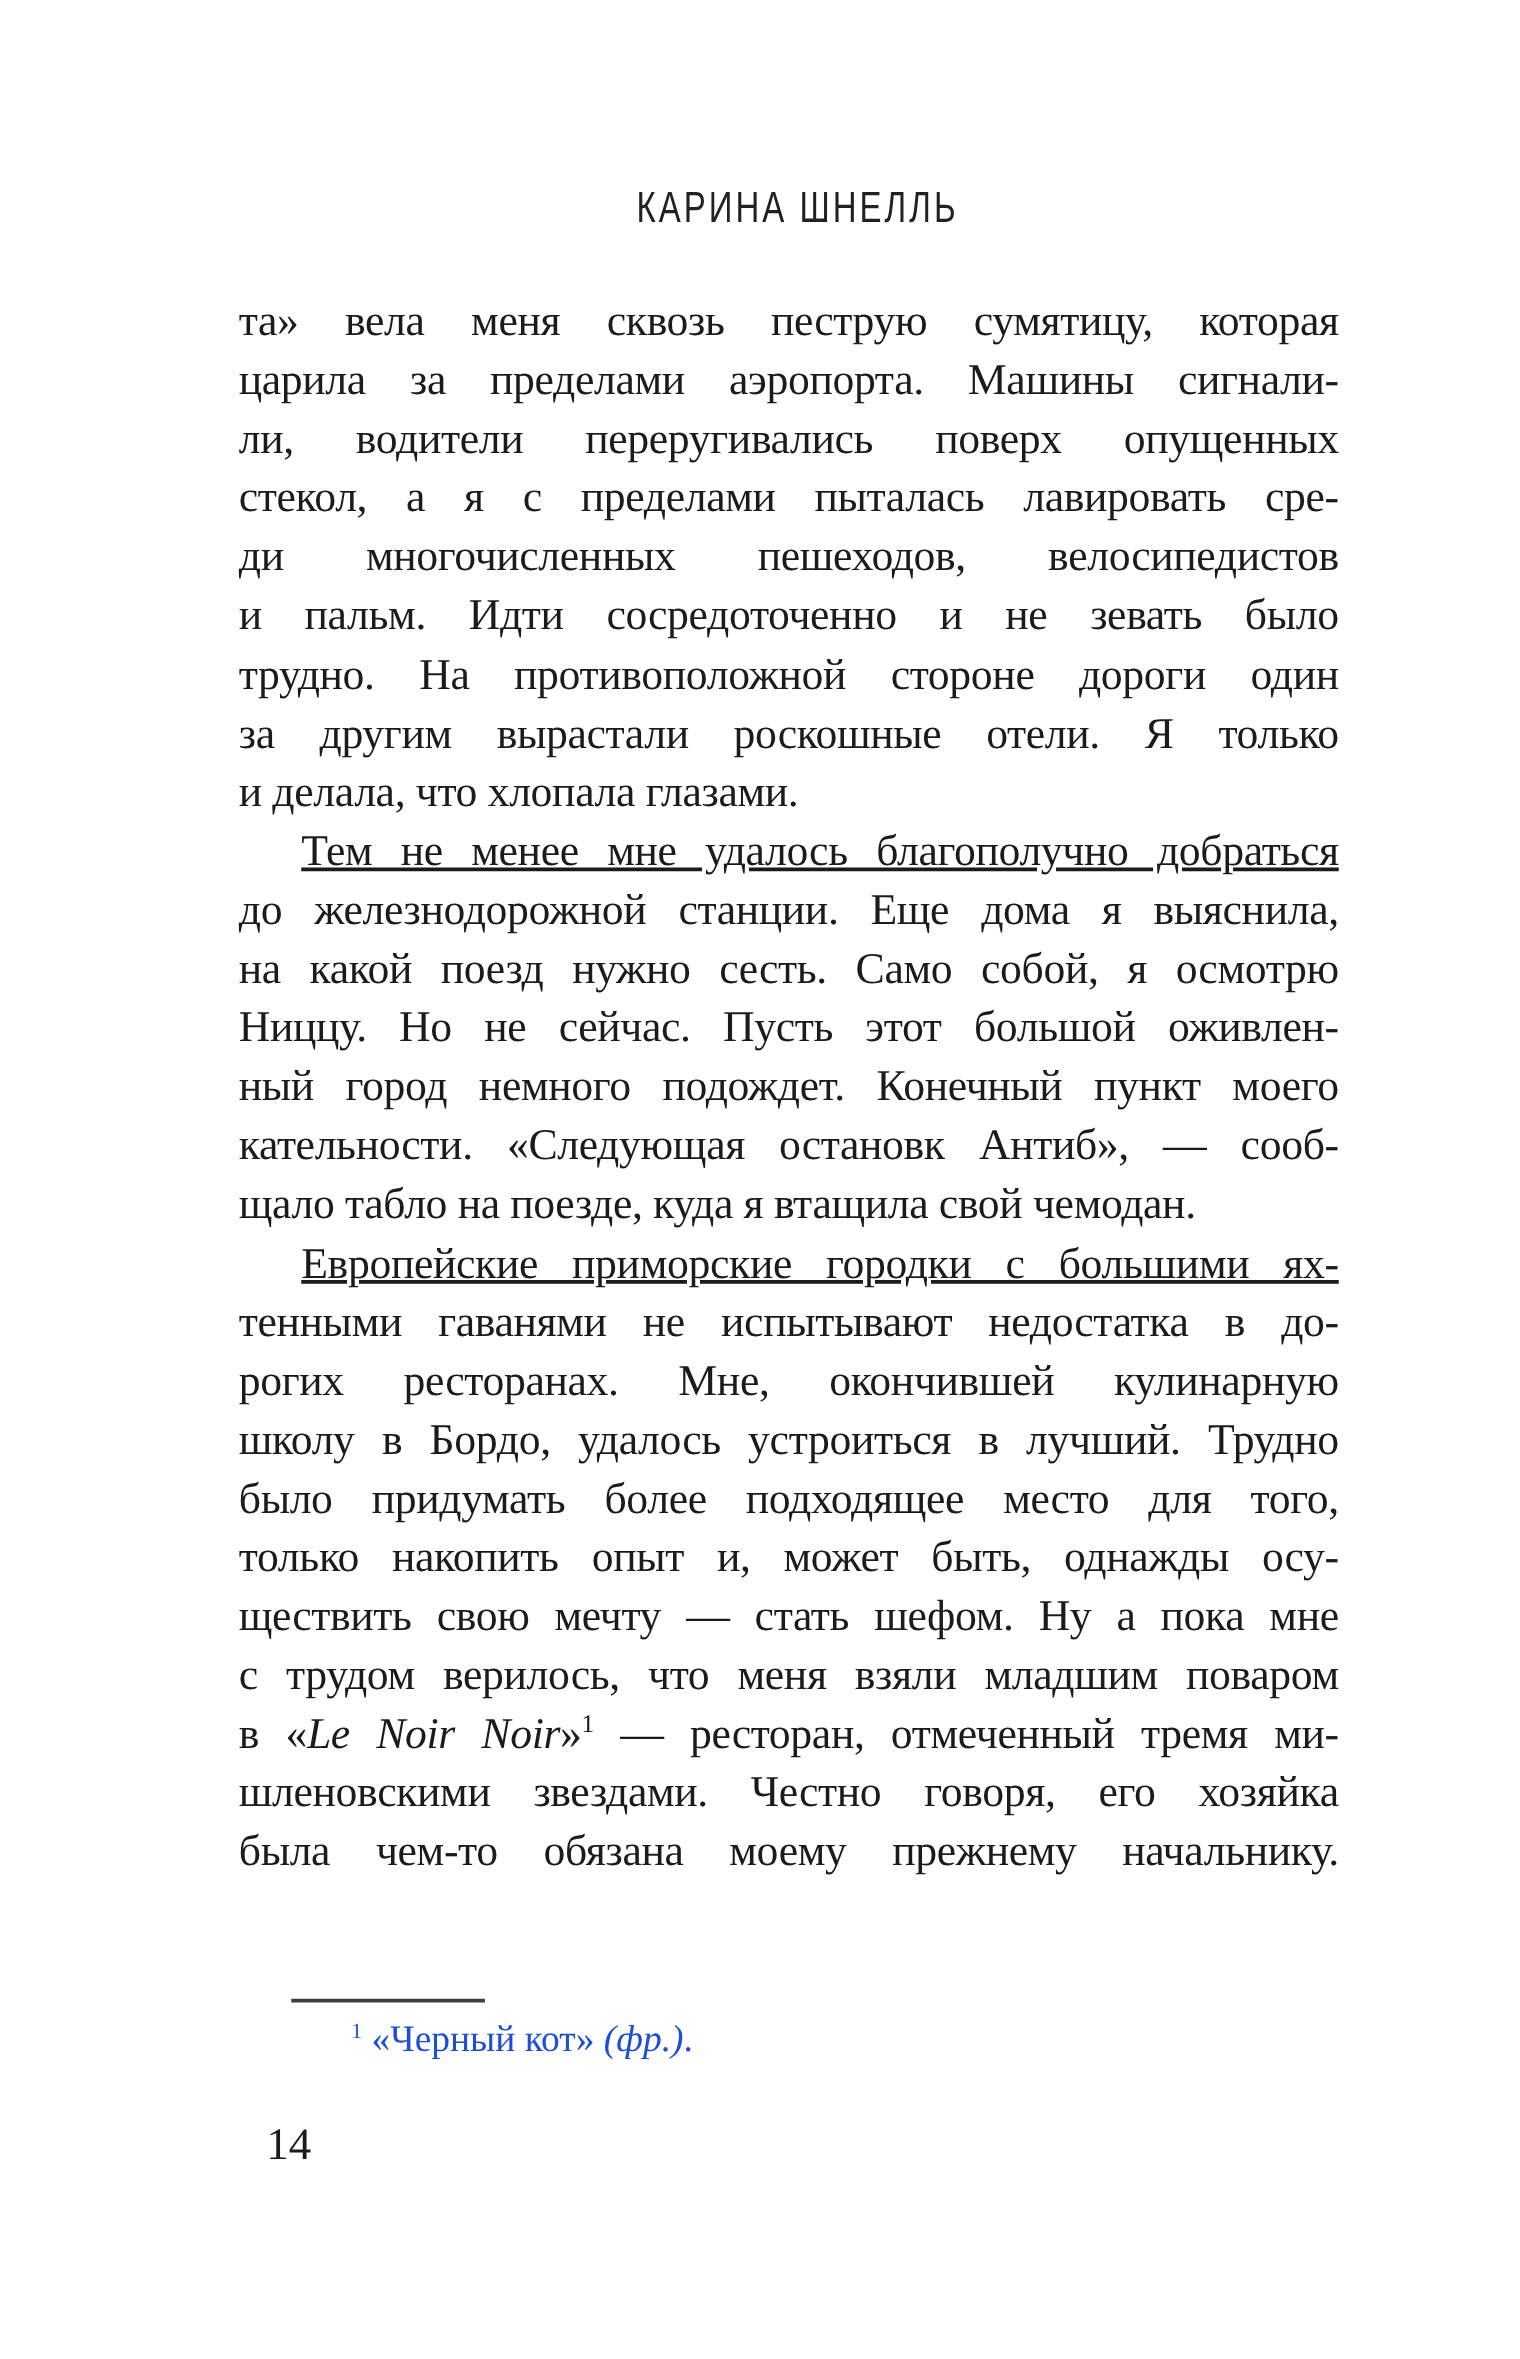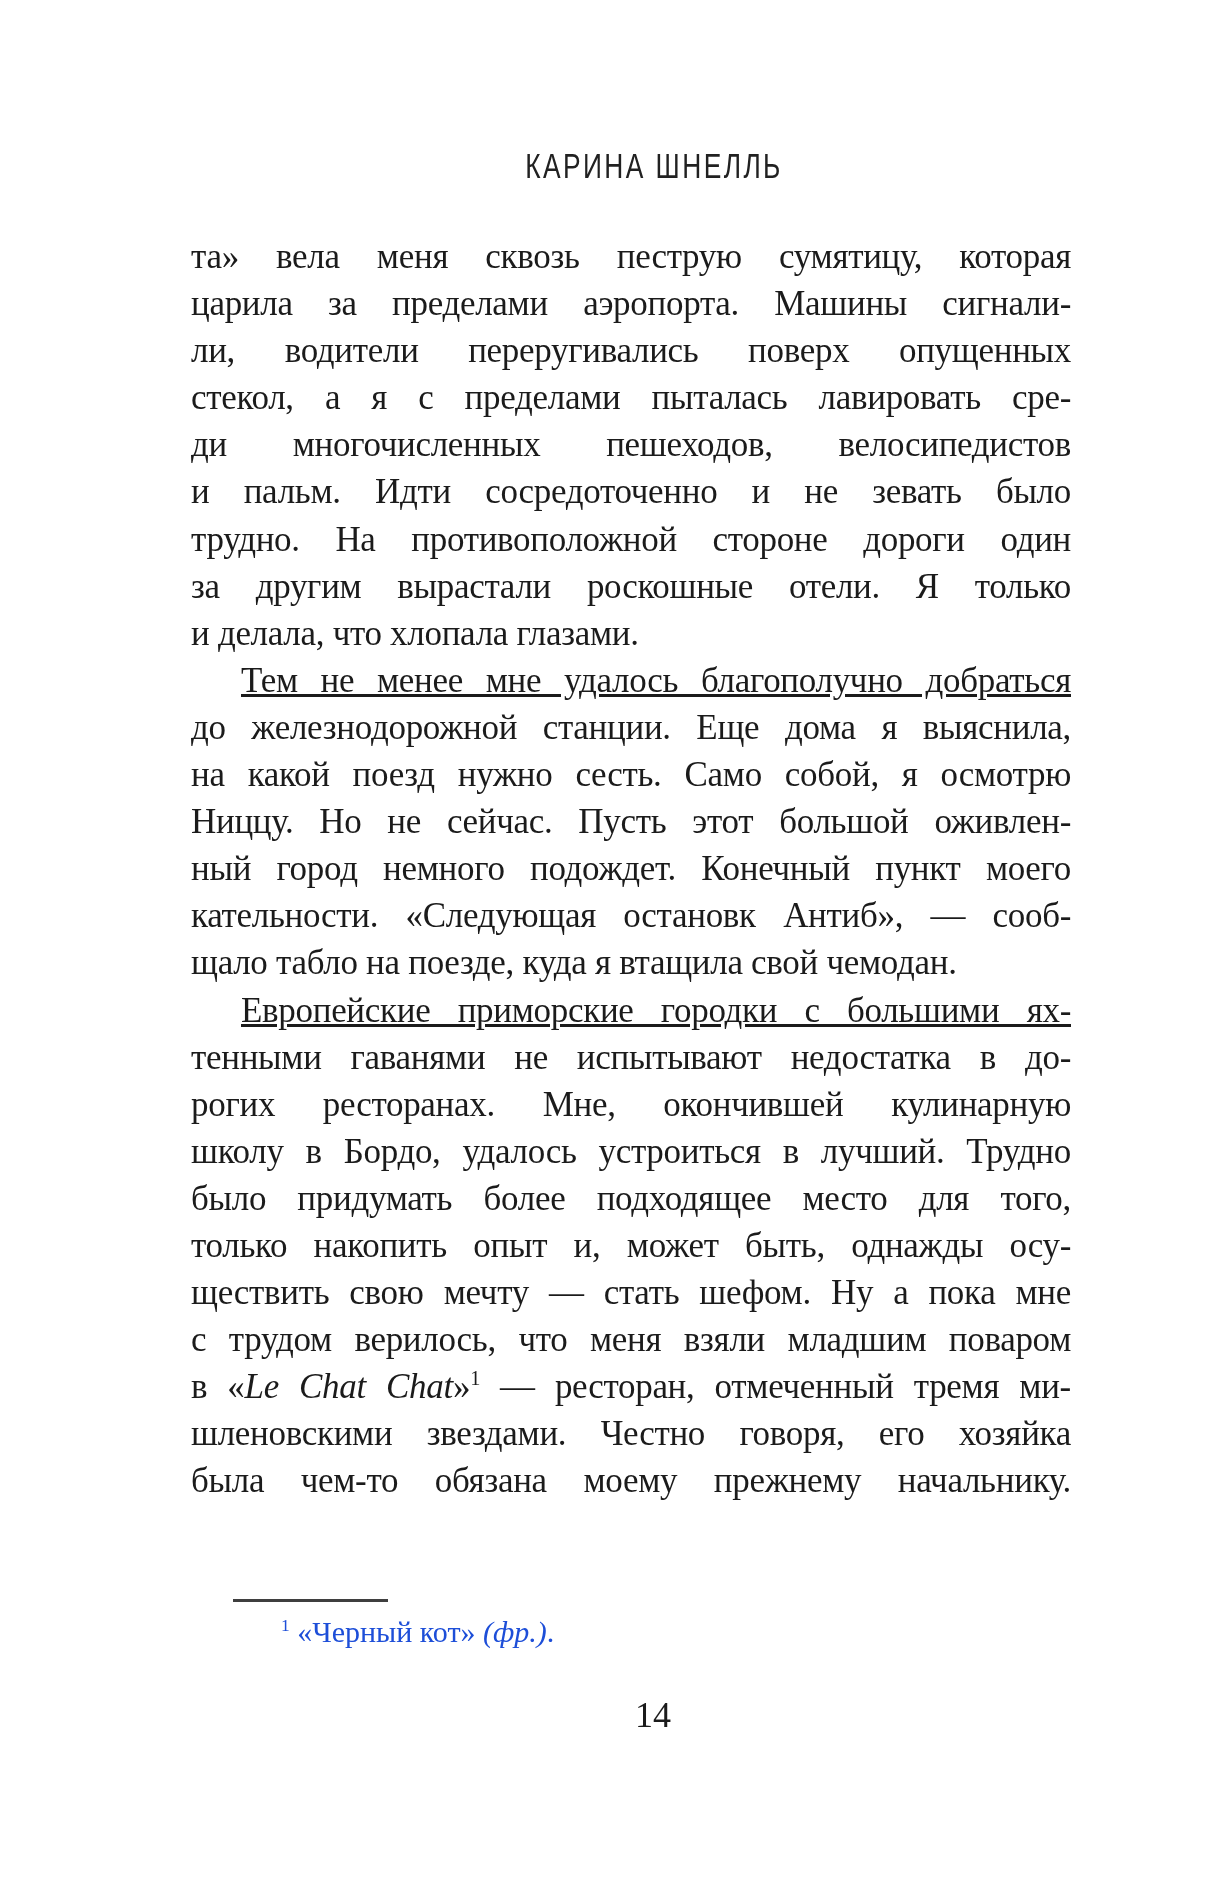--- a/index.html
+++ b/index.html
@@ -7,21 +7,21 @@
     position: relative;
     width: 1216px;
     height: 1887px;
     background: #ffffff;
     overflow: hidden;
     color: #1b1b1b;
     font-family: "Liberation Serif", "DejaVu Serif", serif;
   }
   .running-header {
     position: absolute;
-    left: 192px; top: 149px; width: 880px;
+    left: 176px; top: 149px; width: 880px;
     text-align: center;
     white-space: nowrap;
   }
   .running-header .hdr-inner {
     display: inline-block;
     font-family: "Liberation Sans", sans-serif;
     font-weight: 400;
     font-size: 33px;
     line-height: 1;
     letter-spacing: 3px;
@@ -58,21 +58,20 @@
     padding-left: 90px;
     box-sizing: border-box;
     font-size: 30px;
     line-height: 40px;
     color: #1d4ed8;
   }
   .footnote i { font-style: italic; }
   .folio {
     position: absolute;
     left: 191px; top: 1697px; width: 880px;
-    text-align: center;
     font-size: 36px;
     line-height: 1;
     color: #1b1b1b;
   }
   .folio .folio-inner { display: inline-block; transform: translateX(22px); }
 </style>
 </head>
 <body>
 
 <div class="page">
@@ -99,21 +98,21 @@
     <div class="line">кательности. «Следующая остановк Антиб», — сооб-</div>
     <div class="line pe">щало табло на поезде, куда я втащила свой чемодан.</div>
     <div class="line ind">Европейские приморские городки с большими ях-</div>
     <div class="line">тенными гаванями не испытывают недостатка в до-</div>
     <div class="line">рогих ресторанах. Мне, окончившей кулинарную</div>
     <div class="line">школу в Бордо, удалось устроиться в лучший. Трудно</div>
     <div class="line">было придумать более подходящее место для того,</div>
     <div class="line">только накопить опыт и, может быть, однажды осу-</div>
     <div class="line">ществить свою мечту — стать шефом. Ну а пока мне</div>
     <div class="line">с трудом верилось, что меня взяли младшим поваром</div>
-    <div class="line"><span>в «</span><i>Le Chat Chat</i><span>»</span><sup class="fn-ref">1</sup><span> — ресторан, отмеченный тремя ми-</span></div>
+    <div class="line"><span>в «</span><i>Le Noir Noir</i><span>»</span><sup class="fn-ref">1</sup><span> — ресторан, отмеченный тремя ми-</span></div>
     <div class="line">шленовскими звездами. Честно говоря, его хозяйка</div>
     <div class="line">была чем-то обязана моему прежнему начальнику.</div>
   </div>
 
   <div class="footnote-rule"></div>
 
   <div class="footnote"><sup class="fn-ref">1</sup><span> «Черный кот» </span><i>(фр.)</i><span>.</span></div>
 
   <div class="folio">
     <span class="folio-inner">14</span>

